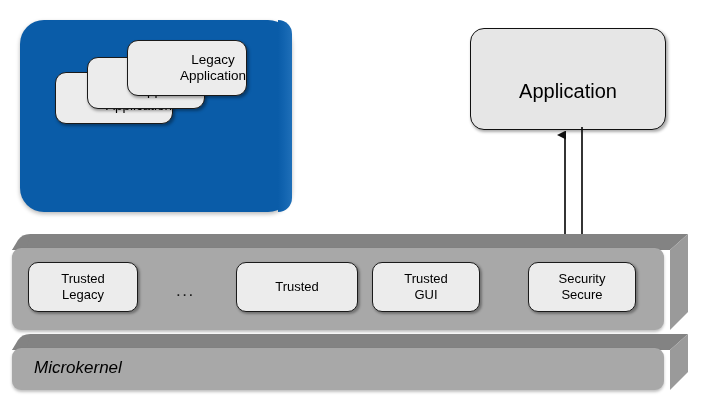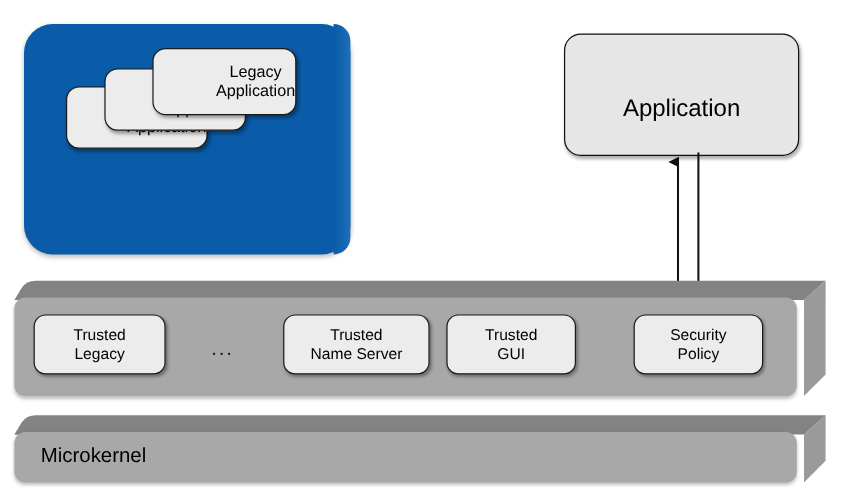--- a/index.html
+++ b/index.html
@@ -120,21 +120,21 @@
     box-shadow: 0 2px 3px rgba(0,0,0,0.25);
   }
 
   
   .services-slab { left: 12px; top: 232px; width: 678px; height: 98px; }
   .services-front {
     left: 0px; top: 16px; width: 652px; height: 82px;
     background: linear-gradient(to bottom, #a9a9a9 0%, #a5a5a5 70%, #9e9e9e 100%);
   }
   
-  .kernel-slab { left: 12px; top: 344px; width: 678px; height: 58px; }
+  .kernel-slab { left: 12px; top: 332px; width: 678px; height: 58px; font-style: italic; }
   .kernel-front {
     left: 0px; top: 16px; width: 652px; height: 42px;
     background: linear-gradient(to bottom, #adadad 0%, #a8a8a8 70%, #a2a2a2 100%);
   }
   .kernel-label {
     position: absolute;
     left: 22px;
     top: 26px;
     font-size: 17px;
     color: #000000;
@@ -221,27 +221,27 @@
       <path d="M18,2 q-8,0 -12,6 L0,18 L14,18 Z" fill="#838383"></path>
     </svg>
     <div class="slab-front services-front"></div>
   </div>
 
   <div class="svc s1">
     <span><span>Trusted</span><br><span>Legacy</span></span>
   </div>
   <div class="ellipsis">...</div>
   <div class="svc s2">
-    <span><span>Trusted</span><br><span>Name Server</span></span>
+    <span><span>Trusted</span><br></span>
   </div>
   <div class="svc s3">
     <span><span>Trusted</span><br><span>GUI</span></span>
   </div>
   <div class="svc s4">
-    <span><span>Security</span><br><span>Policy</span></span>
+    <span><span>Security</span><br><span>Secure</span></span>
   </div>
 
   <div class="slab kernel-slab">
     <svg class="slab-top" viewBox="0 0 678 58" preserveAspectRatio="none">
       <path d="M18,2 L676,2 L658,18 L0,18 Z" fill="#838383"></path>
       <path d="M676,2 L676,40 L658,58 L658,18 Z" fill="#9a9a9a"></path>
       <path d="M18,2 q-8,0 -12,6 L0,18 L14,18 Z" fill="#838383"></path>
     </svg>
     <div class="slab-front kernel-front"></div>
     <div class="kernel-label">Microkernel</div>

